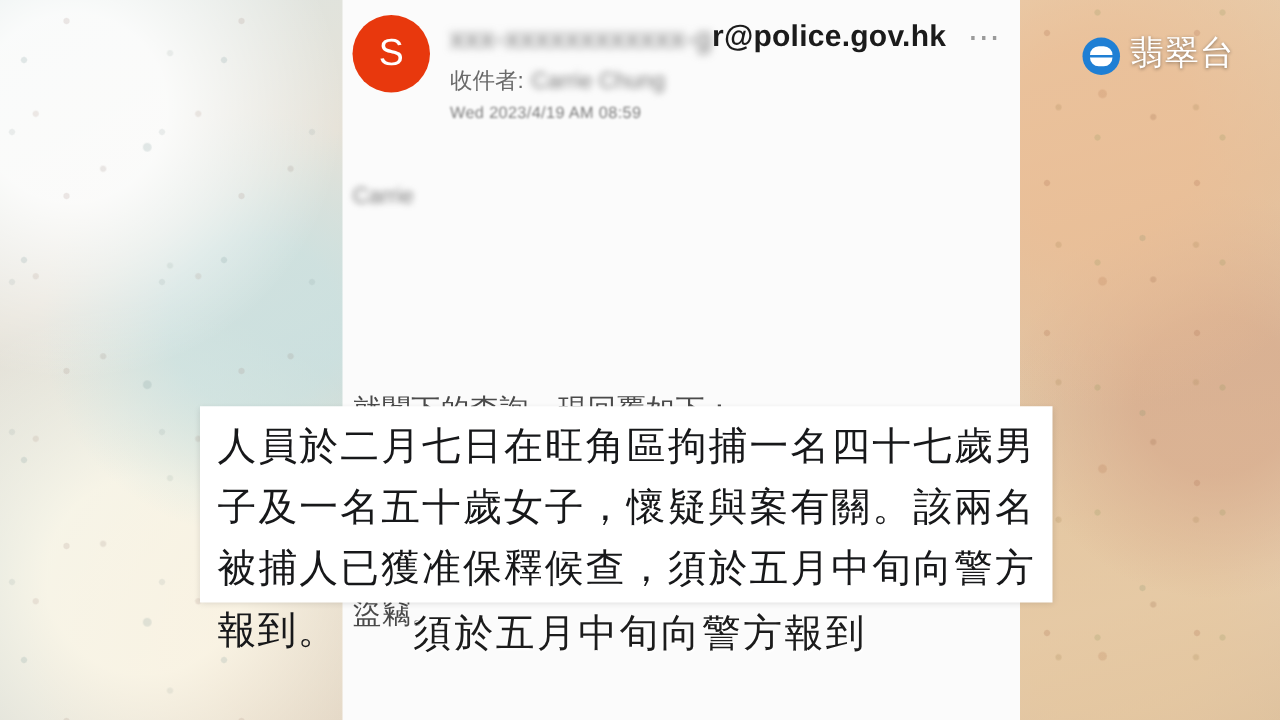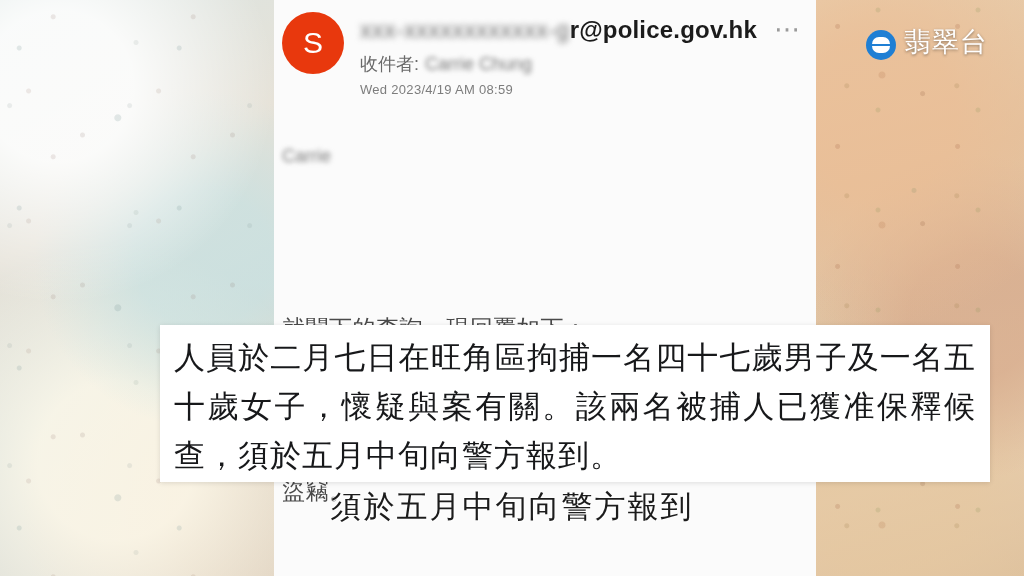--- a/index.html
+++ b/index.html
@@ -169,21 +169,21 @@
     letter-spacing: 0.5px;
     filter: blur(0.5px);
   }
   .para.p1 { top: 178px; }
   .para.p2 { top: 230px; }
 
   
   .callout {
     position: absolute;
     left: 160px; top: 325px;
-    width: 830px; height: 157px;
+    width: 682px; height: 157px;
     background: #ffffff;
     box-shadow: 0 1px 5px rgba(0,0,0,0.12);
   }
   .callout-text {
     padding: 8px 14px 0 14px;
     font-family: "DejaVu Sans", sans-serif;
     font-size: 31px;
     line-height: 49px;
     color: #17181a;
     letter-spacing: 1px;

